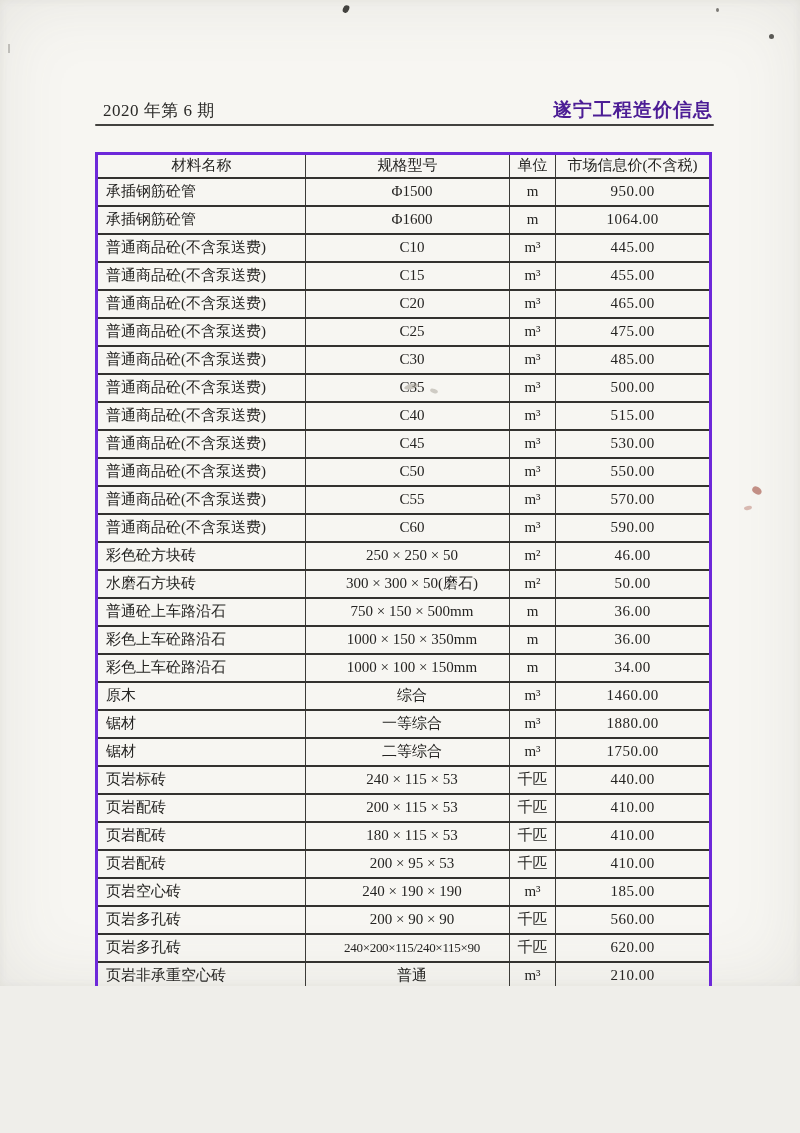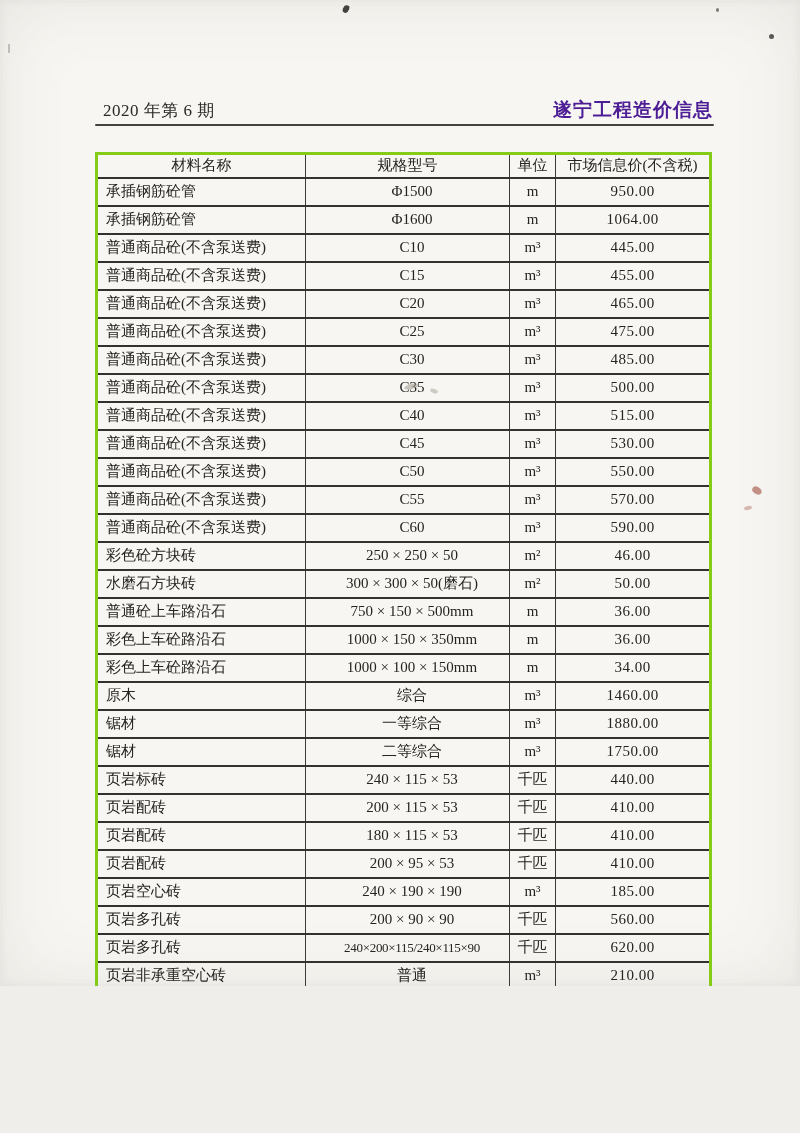--- a/index.html
+++ b/index.html
@@ -33,21 +33,21 @@
     border-radius:1px;
   }
   
   table.price-table {
     position:absolute; top:152px; left:95px;
     width:614px;
     border-collapse:collapse;
     table-layout:fixed;
     font-size:15px;
     color:#252422;
-    border:3px solid #84cc16;
+    border:3px solid #6d28d9;
   }
   th, td {
     border-left:1px solid #3c3b38;
     border-right:1px solid #3c3b38;
     border-top:2px solid #33322f;
     border-bottom:2px solid #33322f;
     overflow:hidden; white-space:nowrap;
     vertical-align:middle;
   }
   thead tr { height:24px; }

